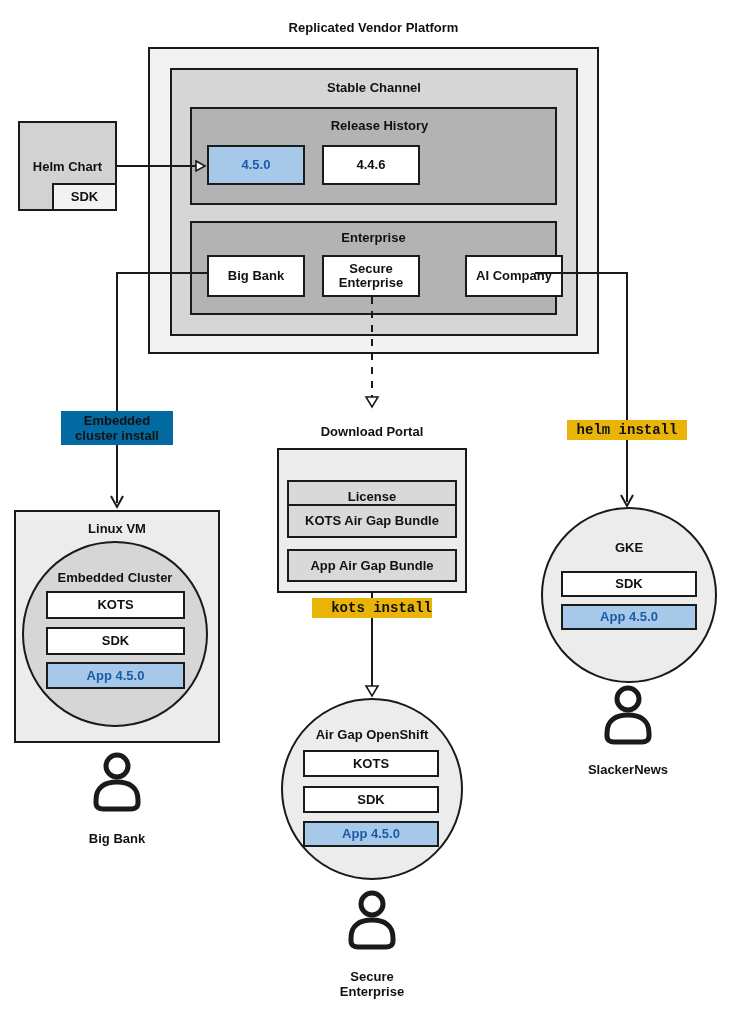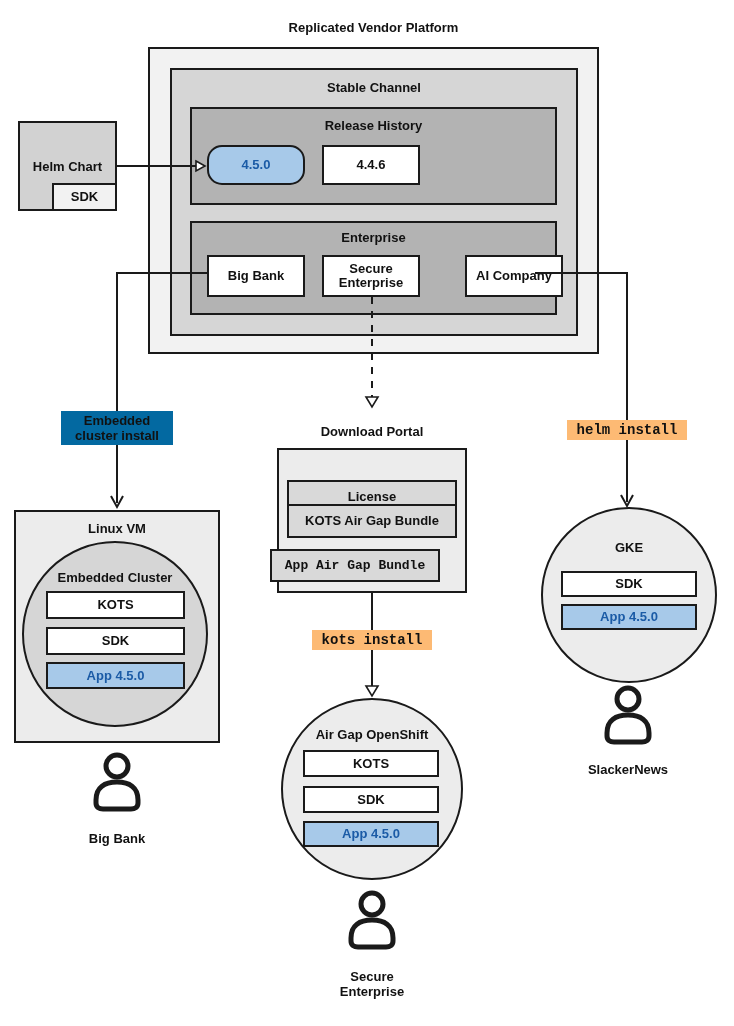--- a/index.html
+++ b/index.html
@@ -19,41 +19,41 @@
     position:absolute;box-sizing:border-box;text-align:center;
     font-weight:bold;font-size:13px;line-height:15px;color:#111;
   }
   .cell{
     position:absolute;box-sizing:border-box;border:2px solid #1a1a1a;
     display:flex;align-items:center;justify-content:center;
     font-weight:bold;font-size:13px;line-height:14px;text-align:center;
   }
   .mono{
     font-family:"Liberation Mono","DejaVu Sans Mono",monospace;
-    font-weight:bold;font-size:14px;line-height:16px;background:#fdba74;
+    font-weight:bold;font-size:14px;line-height:16px;background:#eab308;
   }
   .circle{border-radius:50%;}
   svg.overlay{position:absolute;left:0;top:0;pointer-events:none;}
   .person{position:absolute;}
 </style>
 </head>
 <body>
 
 <div id="stage">
 
   <div class="lbl" style="left:148px;top:20px;width:451px;">Replicated Vendor Platform</div>
 
   <div class="box fill-outer" style="left:148px;top:47px;width:451px;height:307px;"></div>
 
   <div class="box fill-mid" style="left:170px;top:68px;width:408px;height:268px;"></div>
   <div class="lbl" style="left:170px;top:80px;width:408px;">Stable Channel</div>
 
   <div class="box fill-dark" style="left:190px;top:107px;width:367px;height:98px;"></div>
-  <div class="lbl" style="left:190px;top:118px;width:367px;">Release History</div>
-  <div class="cell blue" style="left:207px;top:145px;width:98px;height:40px;border-radius:15px;">4.5.0</div>
+  <div class="lbl" style="left:196px;top:118px;width:367px;">Release History</div>
+  <div class="cell blue" style="left:207px;top:145px;width:98px;height:40px;">4.5.0</div>
   <div class="cell fill-white" style="left:322px;top:145px;width:98px;height:40px;">4.4.6</div>
 
   <div class="box fill-dark" style="left:190px;top:221px;width:367px;height:94px;"></div>
   <div class="lbl" style="left:190px;top:230px;width:367px;">Enterprise</div>
   <div class="cell fill-white" style="left:207px;top:255px;width:98px;height:42px;">Big Bank</div>
   <div class="cell fill-white" style="left:322px;top:255px;width:98px;height:42px;padding:0 8px;">Secure Enterprise</div>
   <div class="cell fill-white" style="left:437px;top:255px;width:98px;height:42px;margin-left:28px;">AI Company</div>
 
   <div class="box" style="left:18px;top:121px;width:99px;height:90px;background:#d2d2d2;"></div>
   <div class="lbl" style="left:18px;top:159px;width:99px;">Helm Chart</div>
@@ -64,21 +64,21 @@
   <div class="box fill-mid circle" style="left:22px;top:541px;width:186px;height:186px;"></div>
   <div class="lbl" style="left:22px;top:570px;width:186px;">Embedded Cluster</div>
   <div class="cell fill-white" style="left:46px;top:591px;width:139px;height:28px;">KOTS</div>
   <div class="cell fill-white" style="left:46px;top:627px;width:139px;height:28px;">SDK</div>
   <div class="cell blue" style="left:46px;top:662px;width:139px;height:27px;">App 4.5.0</div>
 
   <div class="lbl" style="left:277px;top:424px;width:190px;">Download Portal</div>
   <div class="box fill-light" style="left:277px;top:448px;width:190px;height:145px;"></div>
   <div class="cell fill-item" style="left:287px;top:480px;width:170px;height:34px;">License</div>
   <div class="cell fill-item" style="left:287px;top:504px;width:170px;height:34px;">KOTS Air Gap Bundle</div>
-  <div class="cell fill-item" style="left:270px;top:549px;width:170px;height:33px;font-family:Liberation Mono, monospace;">App Air Gap Bundle</div>
+  <div class="cell fill-item" style="left:287px;top:549px;width:170px;height:33px;">App Air Gap Bundle</div>
 
   <div class="box fill-light circle" style="left:281px;top:698px;width:182px;height:182px;"></div>
   <div class="lbl" style="left:281px;top:727px;width:182px;">Air Gap OpenShift</div>
   <div class="cell fill-white" style="left:303px;top:750px;width:136px;height:27px;">KOTS</div>
   <div class="cell fill-white" style="left:303px;top:786px;width:136px;height:27px;">SDK</div>
   <div class="cell blue" style="left:303px;top:821px;width:136px;height:26px;">App 4.5.0</div>
 
   <div class="box fill-light circle" style="left:541px;top:507px;width:176px;height:176px;"></div>
   <div class="lbl" style="left:541px;top:540px;width:176px;">GKE</div>
   <div class="cell fill-white" style="left:561px;top:571px;width:136px;height:26px;">SDK</div>
@@ -97,21 +97,21 @@
 
     <line x1="372" y1="297" x2="372" y2="397" stroke="#1a1a1a" stroke-width="2" stroke-dasharray="7 7"></line>
     <polygon points="366,397 378,397 372,407" fill="#ffffff" stroke="#1a1a1a" stroke-width="1.6"></polygon>
 
     <line x1="372" y1="593" x2="372" y2="686" stroke="#1a1a1a" stroke-width="2"></line>
     <polygon points="366,686 378,686 372,696" fill="#ffffff" stroke="#1a1a1a" stroke-width="1.6"></polygon>
   </svg>
 
   <div class="lbl" style="left:61px;top:411px;width:112px;background:#0369a1;padding:2px 0;">Embedded cluster install</div>
   <div class="lbl mono" style="left:567px;top:420px;width:120px;padding:2px 0;">helm install</div>
-  <div class="lbl mono" style="left:312px;top:630px;width:120px;padding:2px 0;">kots install</div>
+  <div class="lbl mono" style="left:312px;top:598px;width:120px;padding:2px 0;text-align:right;">kots install</div>
 
   <svg class="person" style="left:87px;top:750px;" width="60" height="72" viewBox="0 0 60 72">
     <circle cx="30" cy="16" r="11" fill="none" stroke="#1a1a1a" stroke-width="5"></circle>
     <path d="M9 53 L9 50 C9 37 18 32 30 32 C42 32 51 37 51 50 L51 53 C51 57 48 59 44 59 L16 59 C12 59 9 57 9 53 Z" fill="none" stroke="#1a1a1a" stroke-width="5" stroke-linejoin="round"></path>
   </svg>
   <div class="lbl" style="left:67px;top:831px;width:100px;">Big Bank</div>
 
   <svg class="person" style="left:342px;top:888px;" width="60" height="72" viewBox="0 0 60 72">
     <circle cx="30" cy="16" r="11" fill="none" stroke="#1a1a1a" stroke-width="5"></circle>
     <path d="M9 53 L9 50 C9 37 18 32 30 32 C42 32 51 37 51 50 L51 53 C51 57 48 59 44 59 L16 59 C12 59 9 57 9 53 Z" fill="none" stroke="#1a1a1a" stroke-width="5" stroke-linejoin="round"></path>

